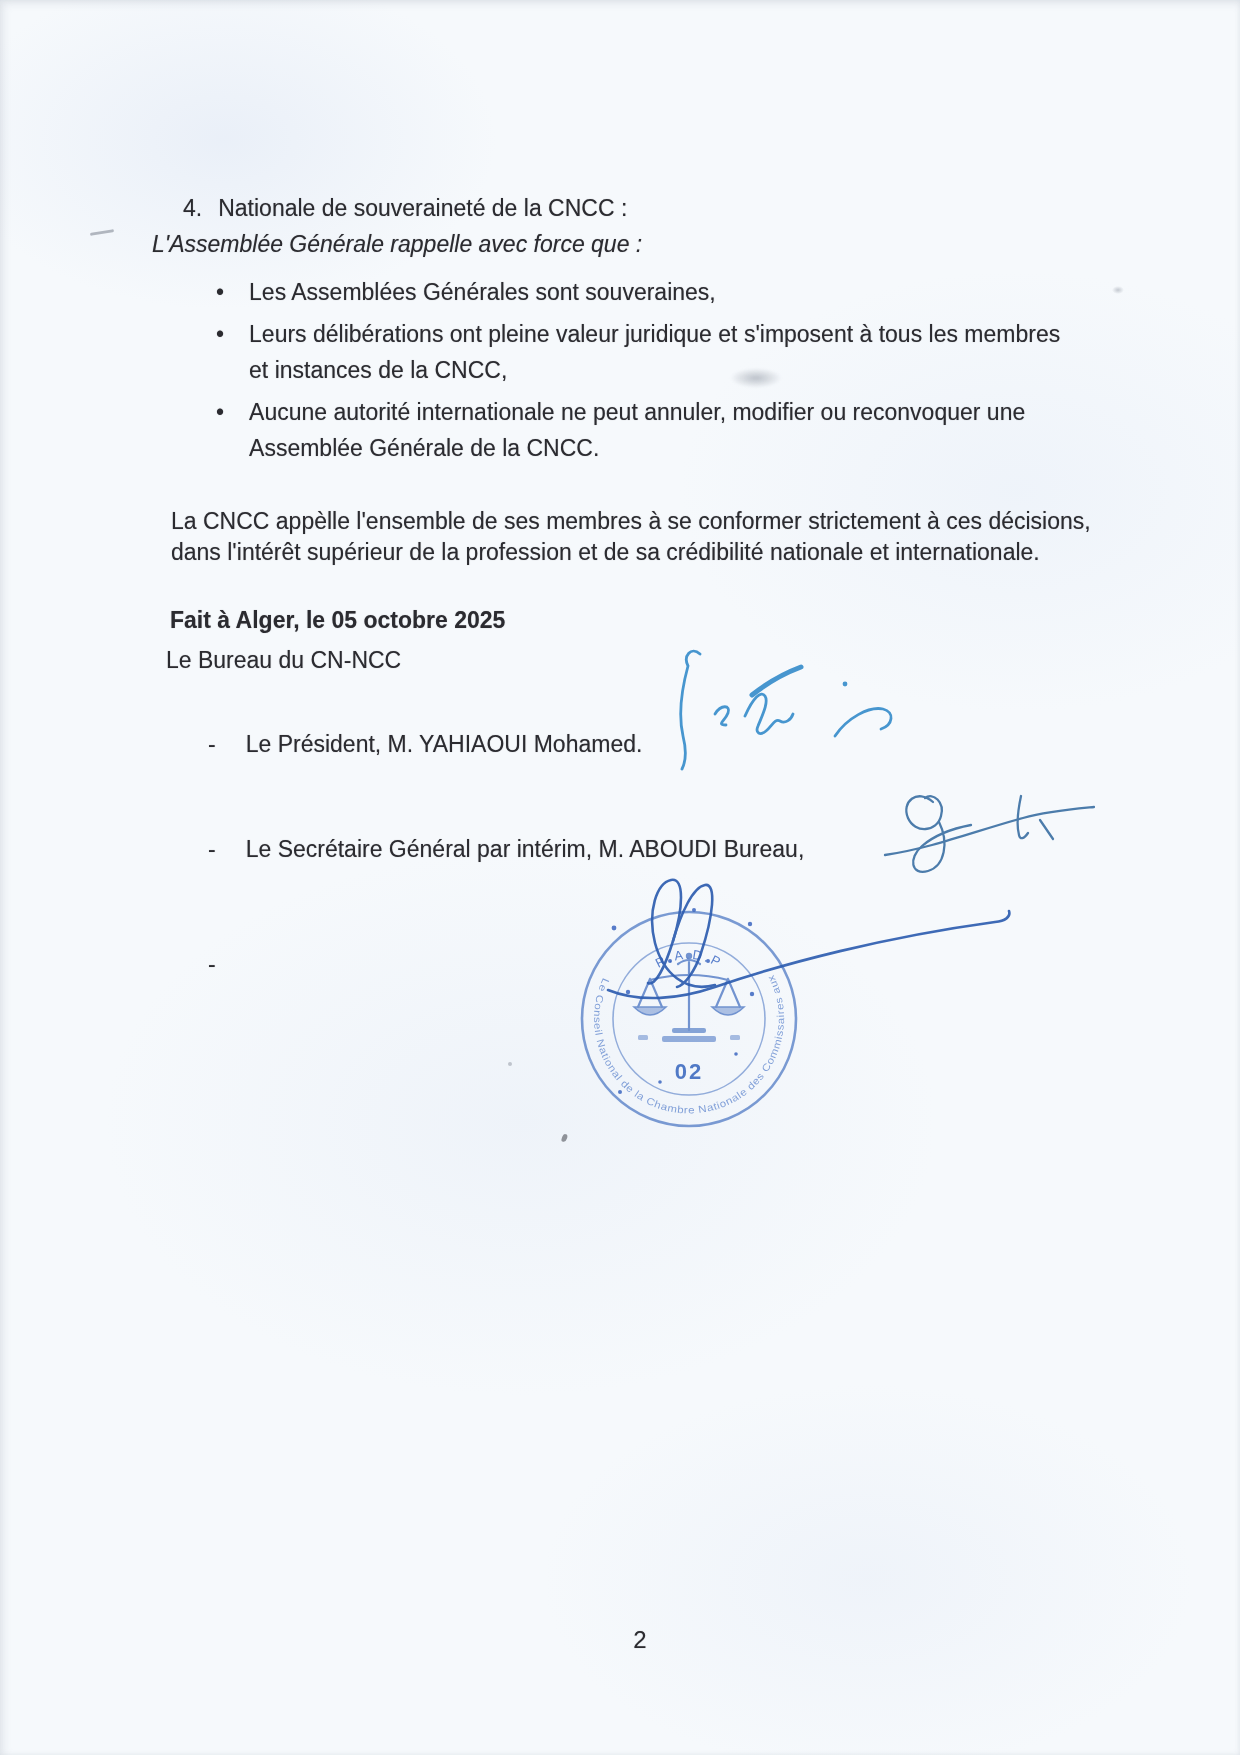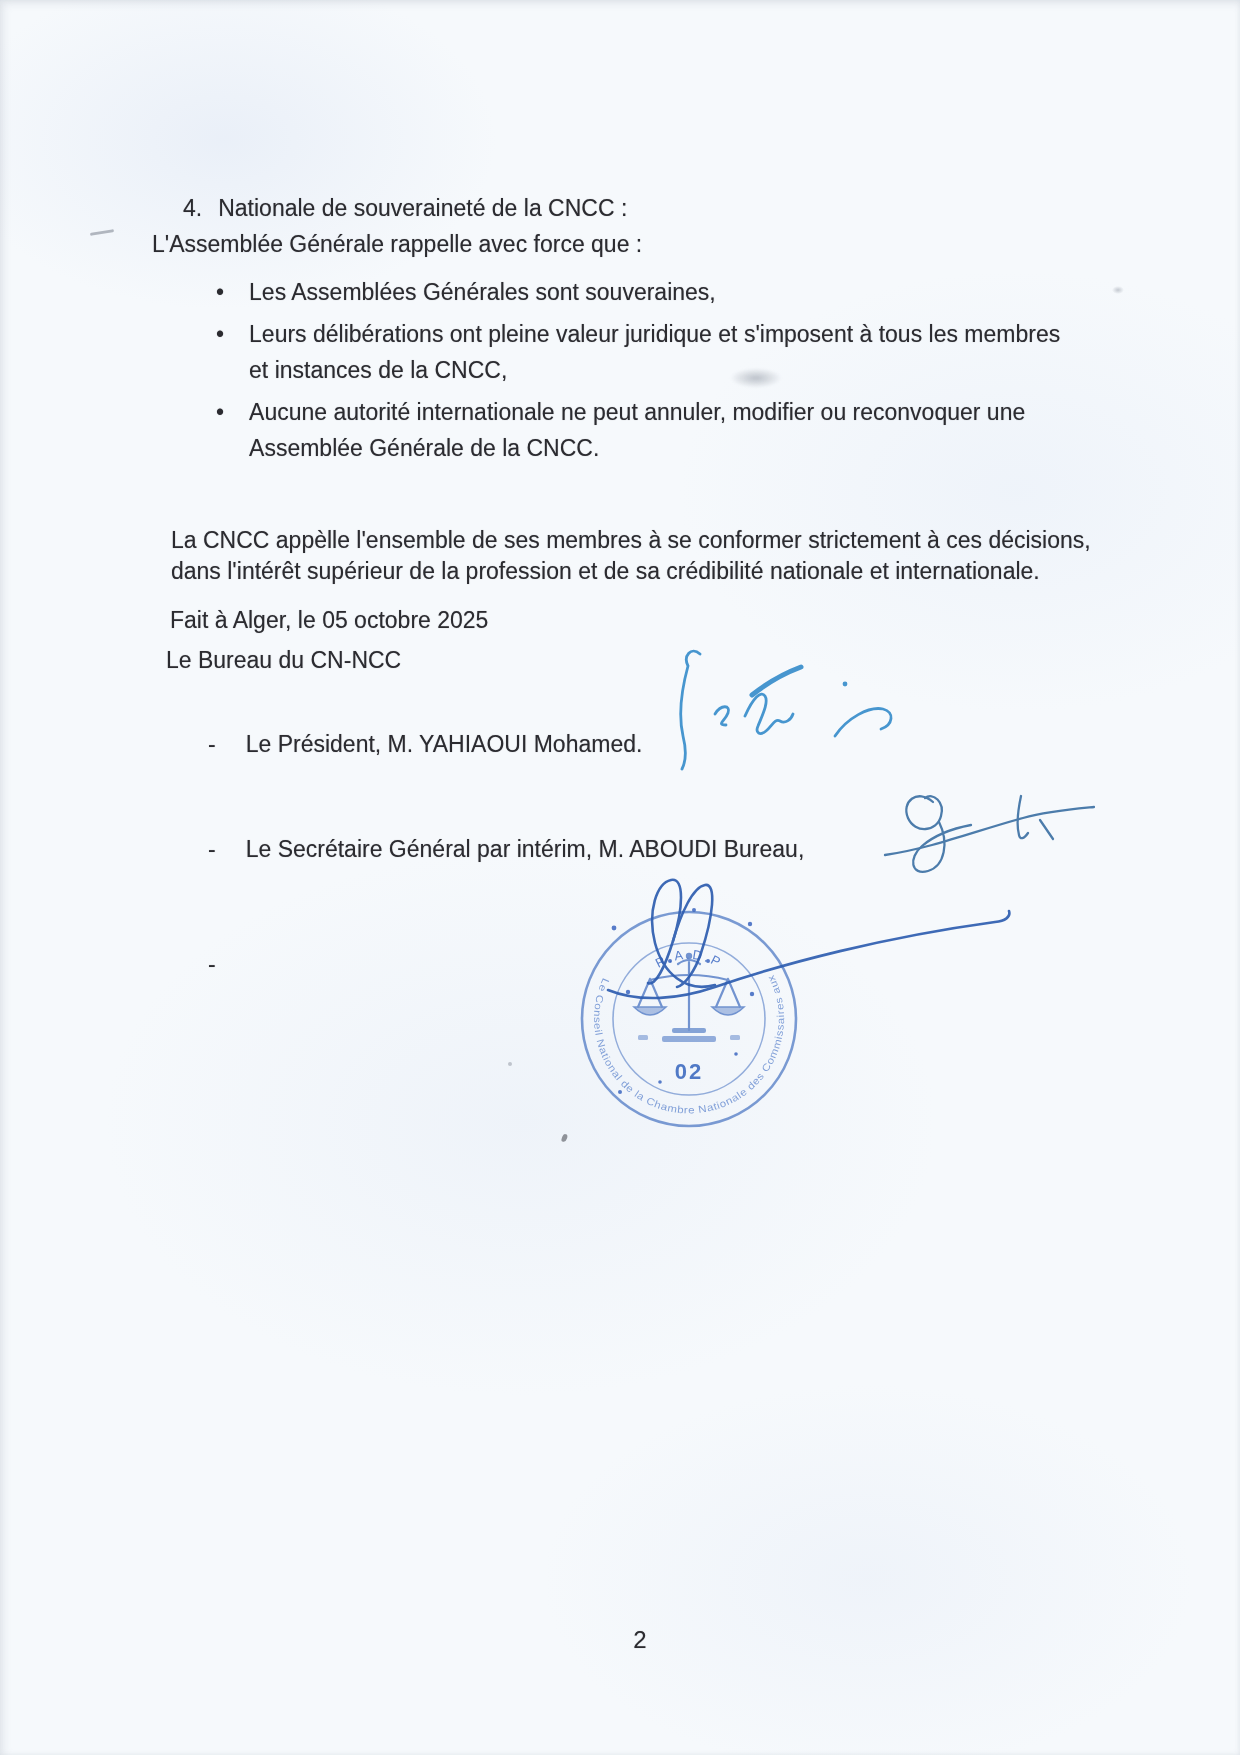--- a/index.html
+++ b/index.html
@@ -22,28 +22,28 @@
   }
   .txt {
     position: absolute;
     font-size: 23px;
     line-height: 28px;
     color: #2b2b30;
     text-shadow: 0 0 1px rgba(43,43,48,0.4);
     white-space: pre-line;
   }
   .section-heading { top: 194px; left: 183px; display: flex; gap: 16px; }
-  .intro          { top: 230px; left: 152px; }
+  .intro          { top: 230px; left: 152px; font-style: italic; }
   .bullet-row     { display: flex; gap: 25px; left: 216px; width: 915px; line-height: 36px; }
   .bullet-1       { top: 274px; }
   .bullet-2       { top: 316px; }
   .bullet-3       { top: 394px; }
   .bullet-marker  { flex: 0 0 auto; }
-  .paragraph      { top: 506px; left: 171px; width: 1010px; line-height: 31px; margin-top: 19px; }
-  .place-date     { top: 606px; left: 170px; }
+  .paragraph      { top: 506px; left: 171px; width: 1010px; line-height: 31px; }
+  .place-date     { top: 606px; left: 170px; font-weight: bold; }
   .bureau         { top: 646px; left: 166px; }
   .sig-row        { display: flex; gap: 30px; left: 208px; }
   .sig-1          { top: 730px; }
   .sig-2          { top: 835px; }
   .sig-3          { top: 950px; }
   .page-number    { top: 1626px; left: 600px; width: 80px; text-align: center; font-size: 24px; }
 
   svg.overlay { position: absolute; pointer-events: none; }
   .sig-president { left: 655px; top: 638px; }
   .sig-secretary { left: 873px; top: 778px; }

